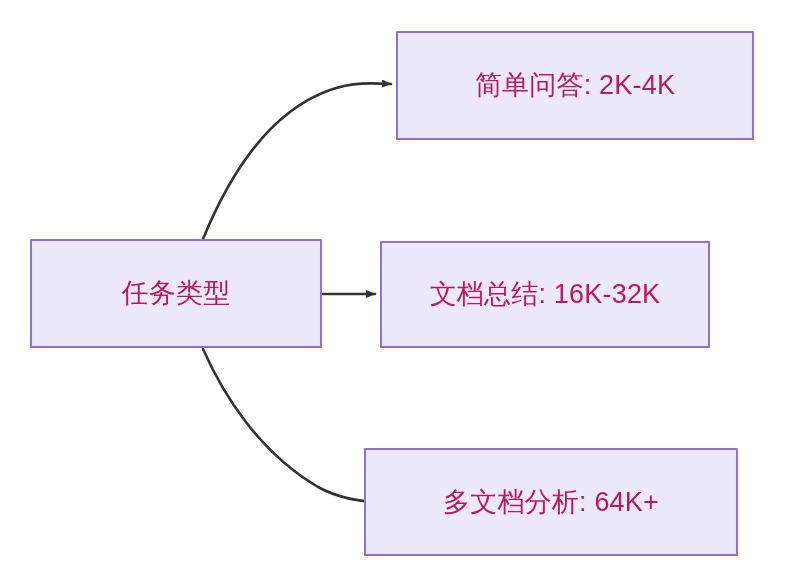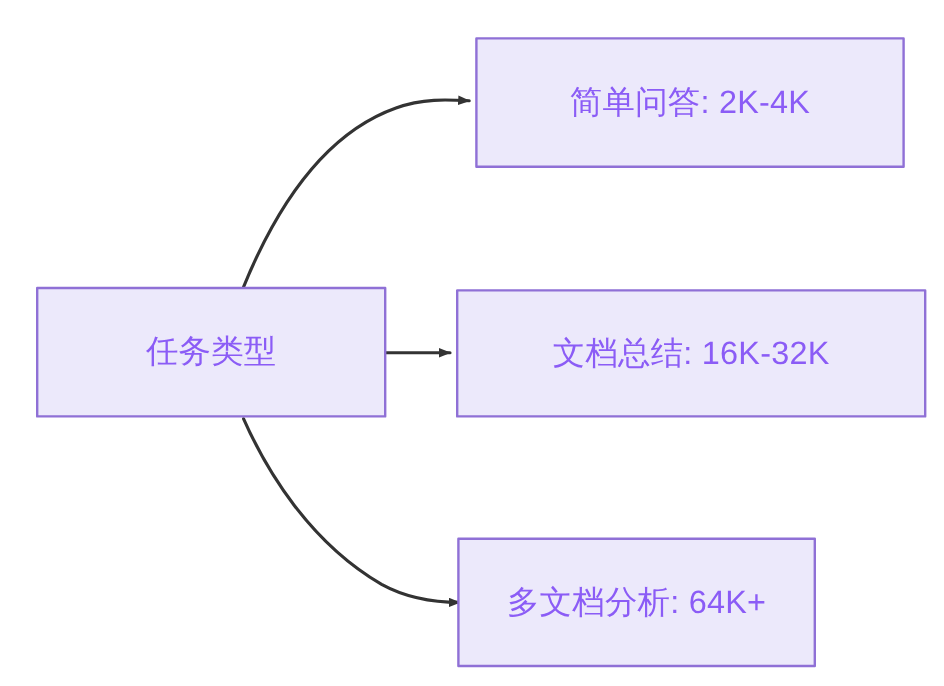--- a/index.html
+++ b/index.html
@@ -32,21 +32,21 @@
     box-sizing: border-box;
     background: #ece9fb;
     border: 2px solid #8f70d6;
     border-radius: 1px;
     display: flex;
     align-items: center;
     justify-content: center;
     z-index: 2;
   }
   .node-label {
-    color: #8b5cf6;
+    color: #be185d;
     font-size: 27px;
     line-height: 1.2;
     letter-spacing: 0.2px;
     white-space: nowrap;
     text-align: left;
   }
   #node-source {
     left: 30px;
     top: 239px;
     width: 292px;
@@ -54,27 +54,27 @@
   }
   #node-simple-qa {
     left: 396px;
     top: 31px;
     width: 358px;
     height: 109px;
   }
   #node-doc-summary {
     left: 380px;
     top: 241px;
-    width: 392px;
+    width: 330px;
     height: 107px;
   }
   #node-multi-doc {
-    left: 381px;
+    left: 364px;
     top: 448px;
-    width: 299px;
+    width: 374px;
     height: 108px;
   }
 </style>
 </head>
 <body>
 
 <div id="diagram-canvas">
 
   <svg id="edge-layer" viewBox="0 0 787 572" width="787" height="572" xmlns="http://www.w3.org/2000/svg">
     <defs>

